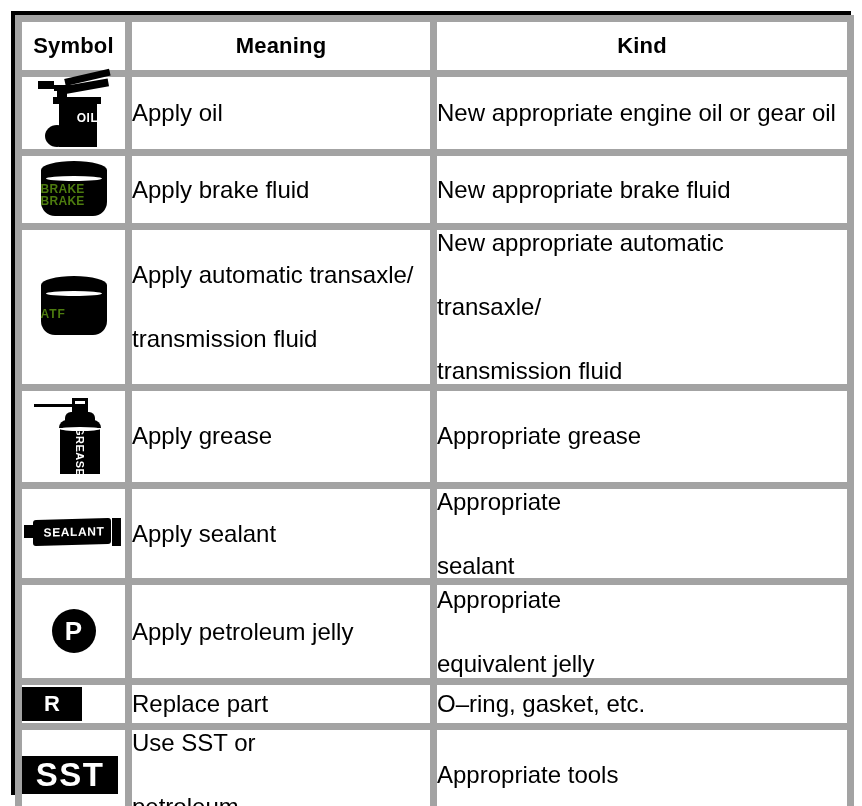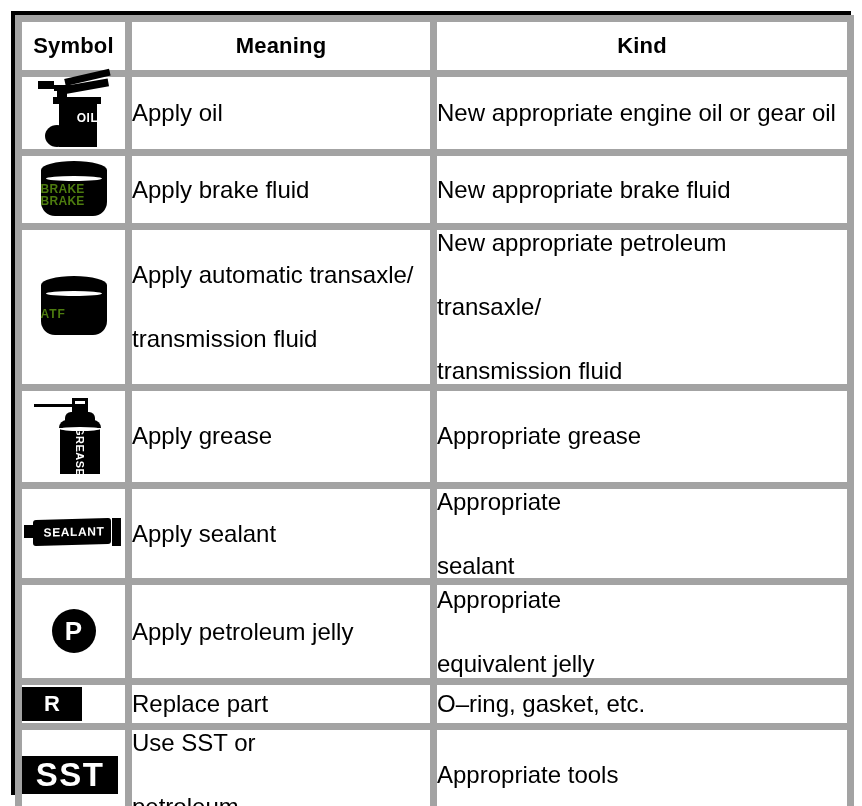--- a/index.html
+++ b/index.html
@@ -279,21 +279,21 @@
               <span class="lid"></span>
               <span class="rim"></span>
               <span class="lbl">ATF</span>
             </span>
           </td>
           <td class="txt">
             <span class="line">Apply automatic transaxle/</span>
             <span class="line">transmission fluid</span>
           </td>
           <td class="txt">
-            <span class="line">New appropriate petroleum</span>
+            <span class="line">New appropriate automatic</span>
             <span class="line">transaxle/</span>
             <span class="line">transmission fluid</span>
           </td>
         </tr>
 
         <tr style="height:98px">
           <td class="sym">
             <span class="icon ic-grease">
               <span class="rod"></span>
               <span class="tip"></span>

